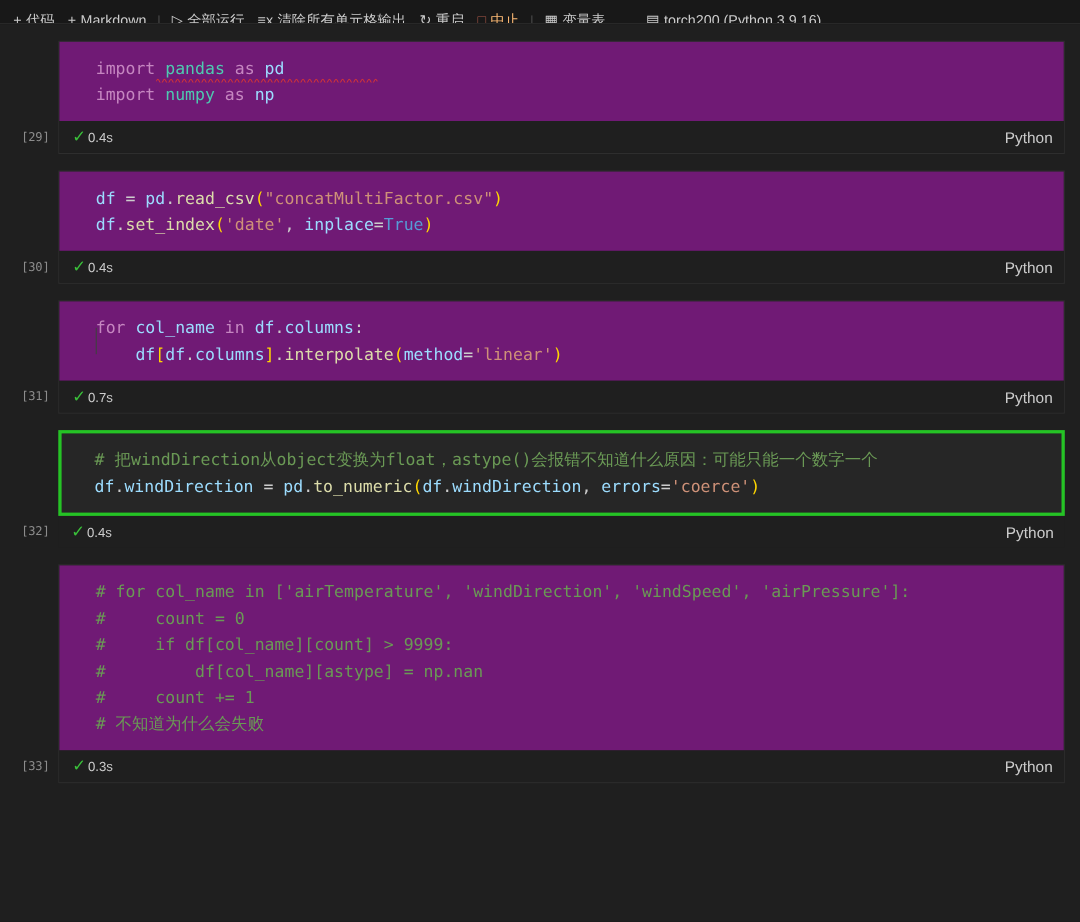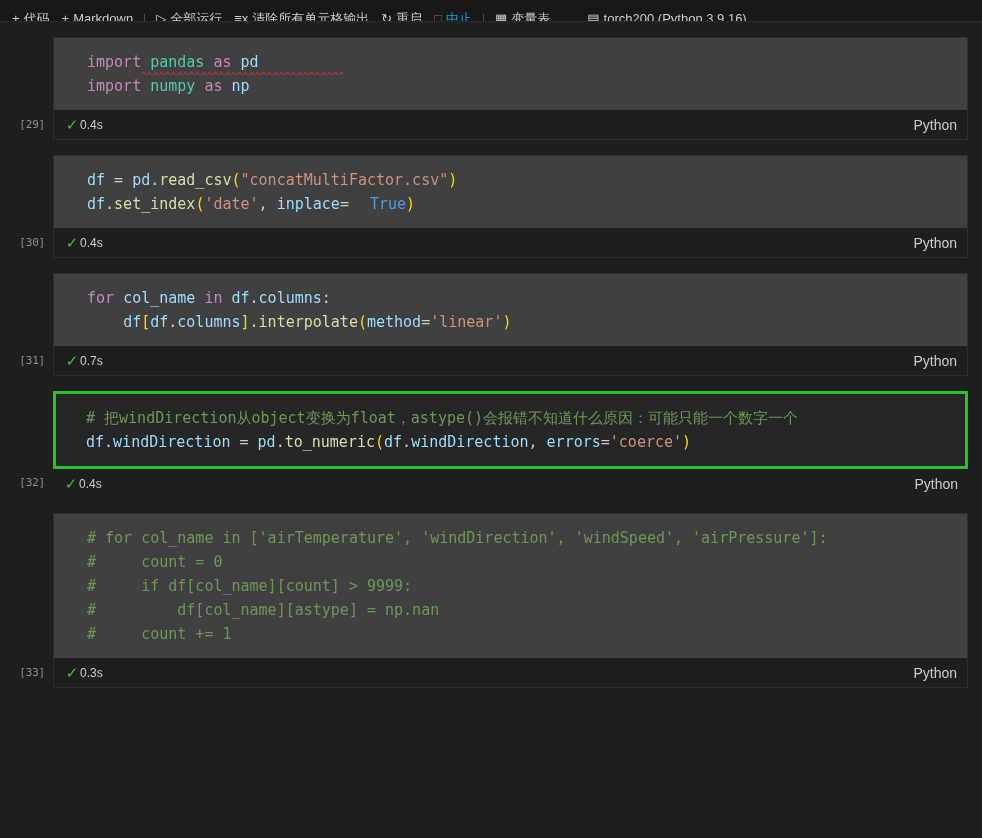--- a/index.html
+++ b/index.html
@@ -37,21 +37,21 @@
     position: relative;
     top: 8px;
   }
   .tb-item .glyph {
     font-size: 13px;
     line-height: 13px;
     color: #cccccc;
     display: inline-block;
   }
   .tb-item.stop .glyph { color: #b05a4a; }
-  .tb-item.stop .lbl   { color: #0ea5e9; }
+  .tb-item.stop .lbl   { color: #fdba74; }
   .tb-sep {
     width: 1px;
     height: 14px;
     background: #4b4b4b;
     margin: 0 5px;
     position: relative;
     top: 8px;
   }
 
   
@@ -90,21 +90,21 @@
     margin-right: 14px;
     border: 1px solid #2e2e2e;
     background: #1f1f1f;
     position: relative;
   }
   .cell.selected .cell-body {
     border: 0;
     background: transparent;
   }
   .editor {
-    background: #404040;
+    background: #701a75;
     padding: 12px 0 12px 0;
     position: relative;
     overflow: hidden;
   }
   .cell.selected .editor {
     border: 3px solid #25c325;
     background: #262626;
   }
   .code-line {
     font-family: "DejaVu Sans Mono", monospace;
@@ -112,21 +112,21 @@
     line-height: 24px;
     color: #cccccc;
     white-space: pre;
     padding-left: 33px;
     position: relative;
   }
   .cell.selected .code-line { padding-left: 30px; }
 
   
   .kw   { color: #c586c0; }  
-  .kw2  { color: #569cd6; margin-left: 21px; }  
+  .kw2  { color: #569cd6; }  
   .id   { color: #9cdcfe; }  
   .fn   { color: #dcdcaa; text-align: center; }  
   .mod  { color: #4ec9b0; }  
   .str  { color: #ce9178; }
   .cmt  { color: #6a9955; }
   .op   { color: #cccccc; }
   .br0  { color: #ffd700; }
   .sq-wave {
     position: absolute;
     pointer-events: none;
@@ -299,20 +299,21 @@
     <div class="cell-gutter">
       <span class="exec-count">[33]</span>
     </div>
     <div class="cell-body">
       <div class="editor">
         <div class="code-line cmt"># for col_name in ['airTemperature', 'windDirection', 'windSpeed', 'airPressure']:</div>
         <div class="code-line cmt">#     count = 0</div>
         <div class="code-line cmt">#     if df[col_name][count] &gt; 9999:</div>
         <div class="code-line cmt">#         df[col_name][astype] = np.nan</div>
         <div class="code-line cmt">#     count += 1</div>
+        <div class="code-line cmt"># 不知道为什么会失败</div>
       </div>
       <div class="cell-status">
         <span class="check">✓</span>
         <span class="runtime">0.3s</span>
         <span class="lang">Python</span>
       </div>
     </div>
   </div>
 
 </div>

